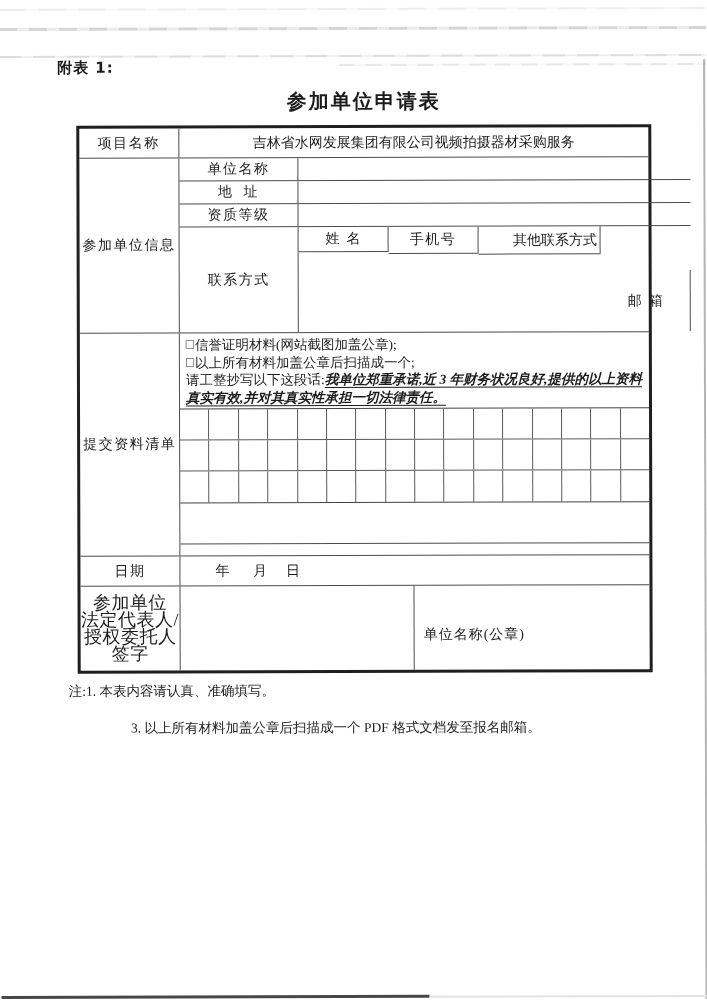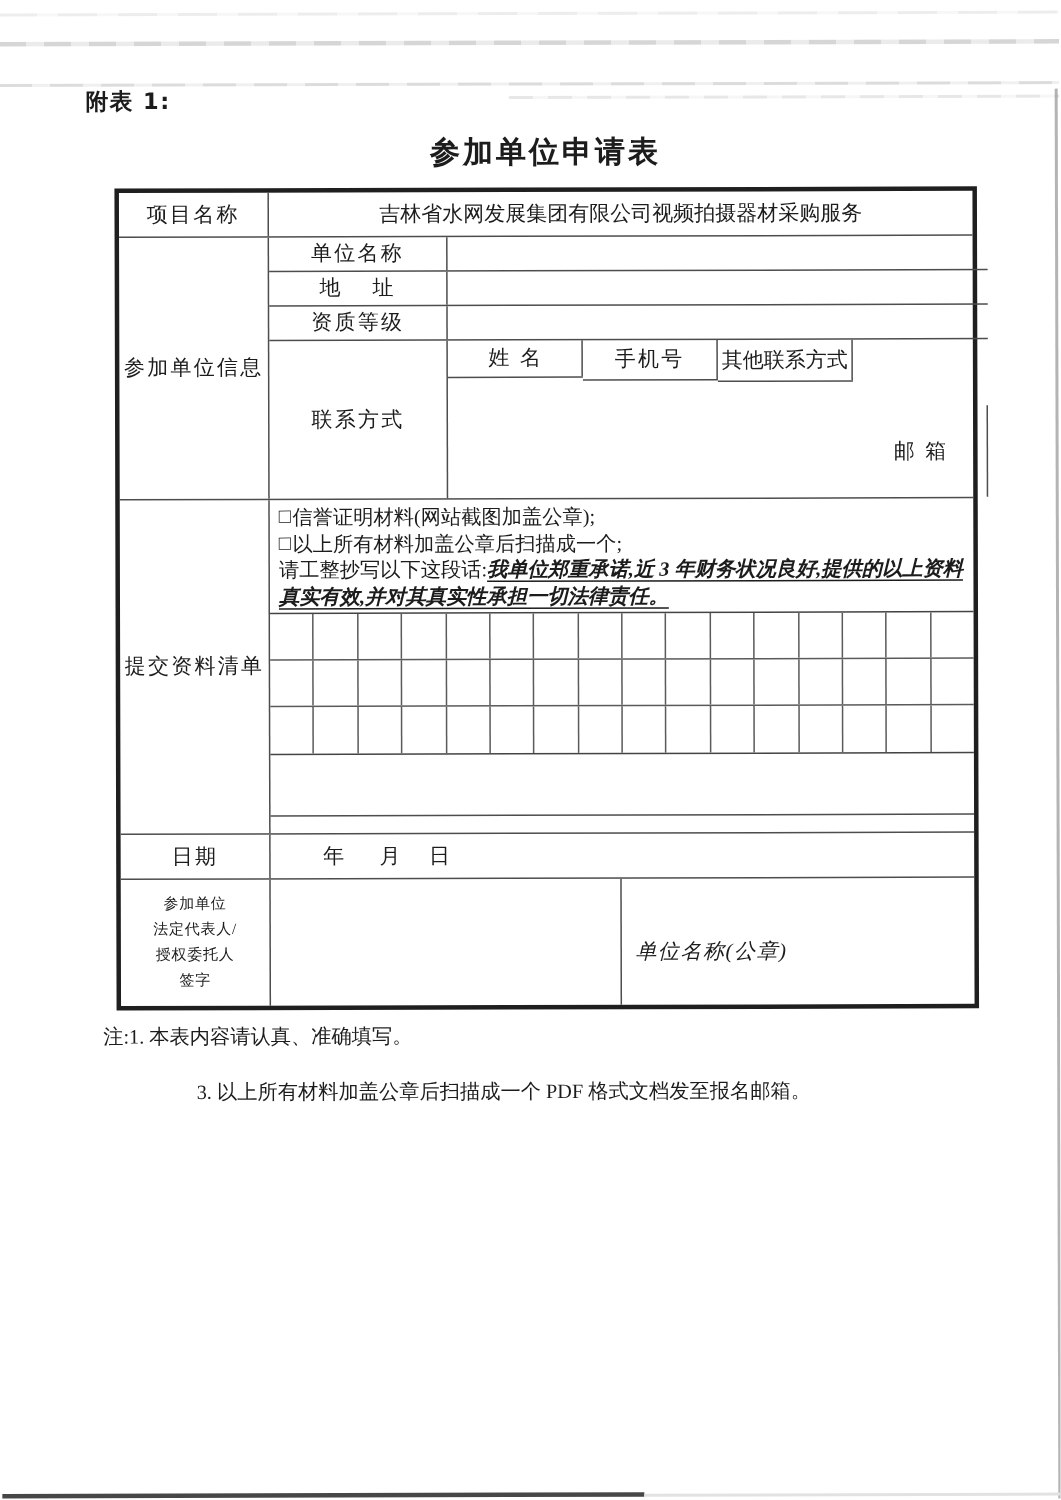--- a/index.html
+++ b/index.html
@@ -37,58 +37,58 @@
   .form-table{position:absolute;left:77px;top:125px;width:575px;height:548px;
     border:3px solid #1f1f1f;box-sizing:border-box;display:flex;flex-direction:column;
     background:#fff;font-size:14px;}
   .form-table *{box-sizing:border-box;}
   .trow{display:flex;flex-direction:row;width:100%;}
   .bline{border-bottom:1px solid #4d4d4d;}
   .rline{border-right:1px solid #4d4d4d;}
   .cell{display:flex;align-items:center;justify-content:center;text-align:center;}
   .lab{letter-spacing:1.5px;}
   .w1{width:100px;flex:0 0 100px;}
-  .w2{width:119px;flex:0 0 119px;font-family:Liberation Mono, monospace;}
+  .w2{width:119px;flex:0 0 119px;}
   .w3{width:90px;flex:0 0 90px;}
   .grow{flex:1 1 auto;min-width:0;}
   .pre{white-space:pre;}
 
   .row-a{height:30px;flex:0 0 30px;}
   .row-b{height:175px;flex:0 0 175px;}
   .col-rest{flex:1 1 auto;display:flex;flex-direction:column;}
   .b-sub{height:23px;flex:0 0 23px;display:flex;}
   .contact-wrap{flex:1 1 auto;display:flex;}
   .contact-rows{flex:1 1 auto;display:flex;flex-direction:row;}
   .c-sub1{height:25px;flex:0 0 25px;display:flex;}
   .c-sub2{height:27px;flex:0 0 27px;display:flex;}
-  .c-sub3{height:28px;flex:0 0 28px;display:flex;}
+  .c-sub3{height:28px;flex:0 0 28px;display:flex;padding-left:32px;}
   .c-sub4{flex:1 1 auto;display:flex;margin-top:44px;}
 
   .row-c{height:223px;flex:0 0 223px;}
   .c-content{flex:1 1 auto;display:flex;flex-direction:column;}
   .c-text{padding:3px 6px 0 6px;font-size:13.5px;line-height:17.5px;text-align:left;}
   .check-line .box{display:inline-block;transform:translateY(-1px);margin-right:1px;}
   .pledge{font-style:italic;font-weight:600;text-decoration:underline;text-underline-offset:3px;text-decoration-thickness:1px;}
   .copy-grid{margin-top:2px;border-top:1px solid #444;border-bottom:1px solid #444;}
   .grid-row{display:flex;height:31px;}
   .grid-row + .grid-row{border-top:0;}
   .grid-row:not(:last-child){border-bottom:1px solid #5a5a5a;}
   .grid-cell{flex:1 1 auto;}
   .grid-cell:not(:last-child){border-right:1px solid #5a5a5a;}
   .c-spacer{flex:1 1 auto;}
   .c-strip{height:12px;flex:0 0 12px;border-top:1px solid #4d4d4d;}
 
   .row-d{height:30px;flex:0 0 30px;}
   .date-val{justify-content:flex-start;padding-left:35px;letter-spacing:1px;}
 
   .row-e{flex:1 1 auto;}
-  .sig-label{flex-direction:column;line-height:17px;font-size:10px;letter-spacing:0.5px;padding:2px 0;}
+  .sig-label{flex-direction:column;line-height:17px;font-size:18px;letter-spacing:0.5px;padding:2px 0;}
   .mid-cell{width:234px;flex:0 0 234px;}
   .seal-cell{justify-content:flex-start;align-items:center;padding-left:9px;}
-  .seal-text{margin-top:14px;letter-spacing:1px;font-style:italic;}
+  .seal-text{margin-top:14px;letter-spacing:1px;}
 
   
   .notes{position:absolute;left:68px;top:682px;font-size:13.5px;line-height:18.5px;}
   .note-line{white-space:pre;}
   .note-first{display:flex;}
   .note-indent{margin-left:42px;}
 </style>
 </head>
 <body>
 

